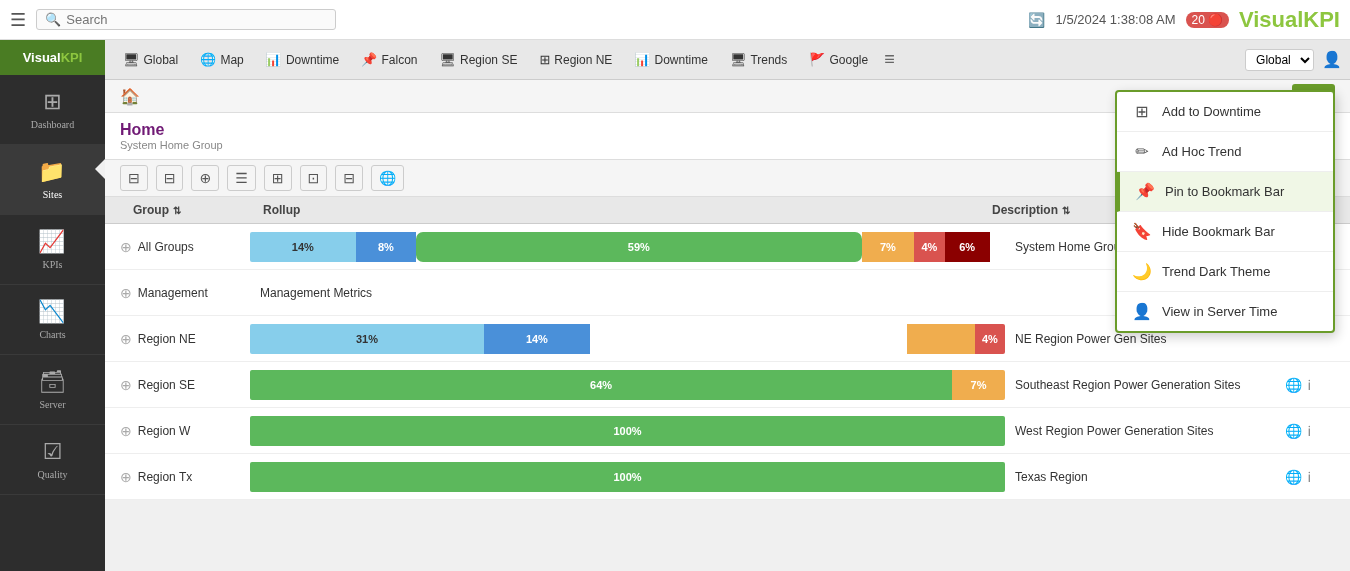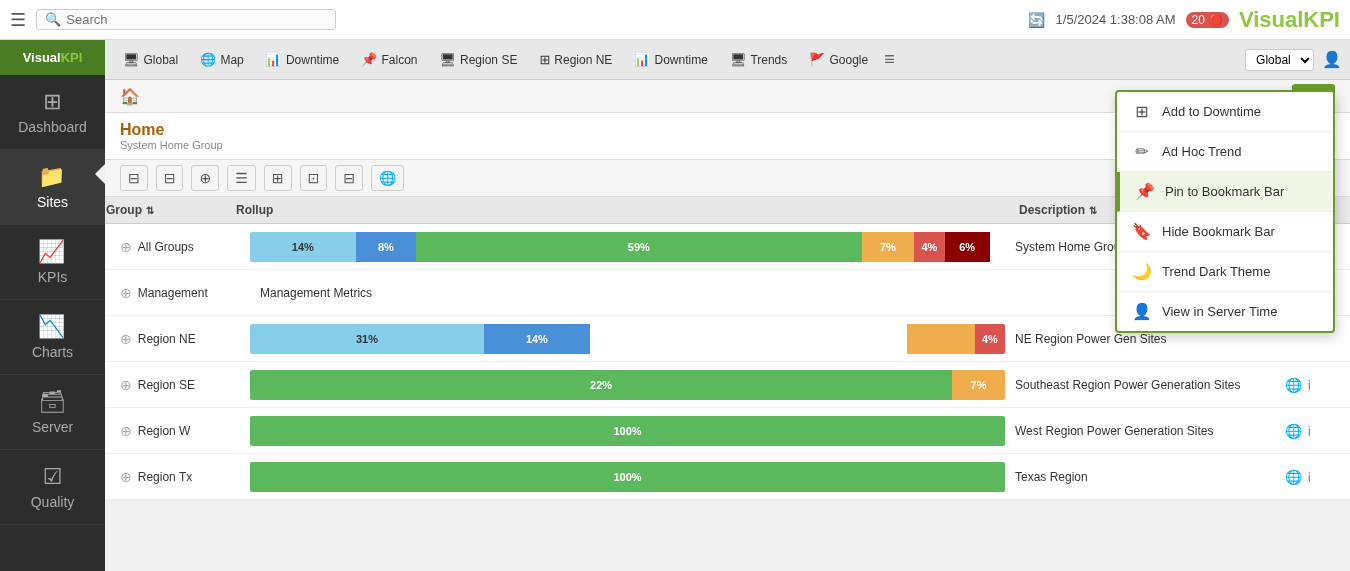--- a/index.html
+++ b/index.html
@@ -37,21 +37,21 @@
       padding: 10px 0; color: #fff; font-weight: bold; font-size: 14px; cursor: pointer;
     }
     .sidebar-logo .logo-text { font-size: 13px; font-weight: bold; color: #fff; }
     .sidebar-logo .logo-k { color: #8dc63f; }
     .sidebar-item {
       width: 100%; display: flex; flex-direction: column; align-items: center;
       padding: 14px 0; color: #aaa; cursor: pointer; border-bottom: 1px solid #3a3a3a;
     }
     .sidebar-item.active { background: #3a3a3a; color: #fff; }
     .sidebar-item .icon { font-size: 22px; margin-bottom: 4px; }
-    .sidebar-item .label { font-size: 14px; }
+    .sidebar-item .label { font-size: 10px; font-family: Liberation Serif, serif; }
     .sidebar-item .active-arrow {
       position: absolute; right: 0; width: 0; height: 0;
       border-top: 10px solid transparent; border-bottom: 10px solid transparent;
       border-right: 10px solid #f0f0f0;
     }
     .sidebar-groups { position: relative; }
 
     
     .main { flex: 1; display: flex; flex-direction: column; overflow: hidden; }
 
@@ -83,38 +83,38 @@
     .gear-btn {
       margin-left: auto; background: #6a9c2a; color: #fff; border: none;
       padding: 4px 10px; cursor: pointer; border-radius: 3px; font-size: 14px;
       display: flex; align-items: center; gap: 3px; position: relative;
     }
 
     
     .page-title-bar {
       background: #fff; padding: 8px 15px; border-bottom: 1px solid #ddd;
     }
-    .page-title { font-size: 16px; font-weight: bold; color: #a16207; }
+    .page-title { font-size: 16px; font-weight: bold; color: #701a75; }
     .page-subtitle { font-size: 11px; color: #888; }
 
     
     .toolbar {
       background: #f5f5f5; border-bottom: 1px solid #ddd; padding: 5px 15px;
       display: flex; align-items: center; gap: 8px;
     }
     .toolbar-btn {
       background: none; border: 1px solid #ccc; padding: 4px 7px; cursor: pointer;
       border-radius: 3px; font-size: 14px; color: #555;
     }
 
     
     .table-area { background: #fff; overflow: hidden; }
     .table-header {
       display: grid; grid-template-columns: 130px 1fr 280px 50px;
-      background: #e8e8e8; border-bottom: 1px solid #ccc; padding: 6px 1px;
+      background: #e8e8e8; border-bottom: 1px solid #ccc; padding: 6px 28px;
       font-weight: bold; font-size: 12px; color: #444;
     }
     .table-header .col { display: flex; align-items: center; gap: 4px; }
 
     .table-row {
       display: grid; grid-template-columns: 130px 1fr 280px 50px;
       border-bottom: 1px solid #eee; padding: 4px 15px; align-items: center;
       min-height: 46px;
     }
 
@@ -293,21 +293,21 @@
         <div id="table-rows">
             <div class="table-row">
               <div class="group-cell">
                 <span style="color:#aaa;font-size:14px;">⊕</span>
                 <span>All Groups</span>
               </div>
               <div>
                 <div class="rollup-bar">
                   <div class="bar-seg bar-lt-blue" style="width: 14%;">14%</div>
                   <div class="bar-seg bar-blue" style="width: 8%;">8%</div>
-                  <div class="bar-seg bar-green" style="width: 59%;">59%</div>
+                  <div class="bar-seg bar-green" style="width: 59%; border-radius: 7px;">59%</div>
                   <div class="bar-seg bar-yellow" style="width: 7%;">7%</div>
                   <div class="bar-seg bar-red" style="width: 4%;">4%</div>
                   <div class="bar-seg bar-dark-red" style="width: 6%;">6%</div>
                 </div>
               </div>
               <div class="desc-cell">System Home Group</div>
               <div class="action-icons"></div>
             </div>
             <div class="table-row">
               <div class="group-cell">
@@ -334,21 +334,21 @@
               <div class="desc-cell">NE Region Power Gen Sites</div>
               <div class="action-icons"></div>
             </div>
             <div class="table-row">
               <div class="group-cell">
                 <span style="color:#aaa;font-size:14px;">⊕</span>
                 <span>Region SE</span>
               </div>
               <div>
                 <div class="rollup-bar">
-                  <div class="bar-seg bar-green" style="width: 93%;">22%</div>
+                  <div class="bar-seg bar-green" style="width: 93%;">64%</div>
                   <div class="bar-seg bar-yellow" style="width: 7%;">7%</div>
                 </div>
               </div>
               <div class="desc-cell">Southeast Region Power Generation Sites</div>
               <div class="action-icons">
                 <span class="action-icon">🌐</span>
                 <span class="action-icon">ℹ</span>
               </div>
             </div>
             <div class="table-row">

